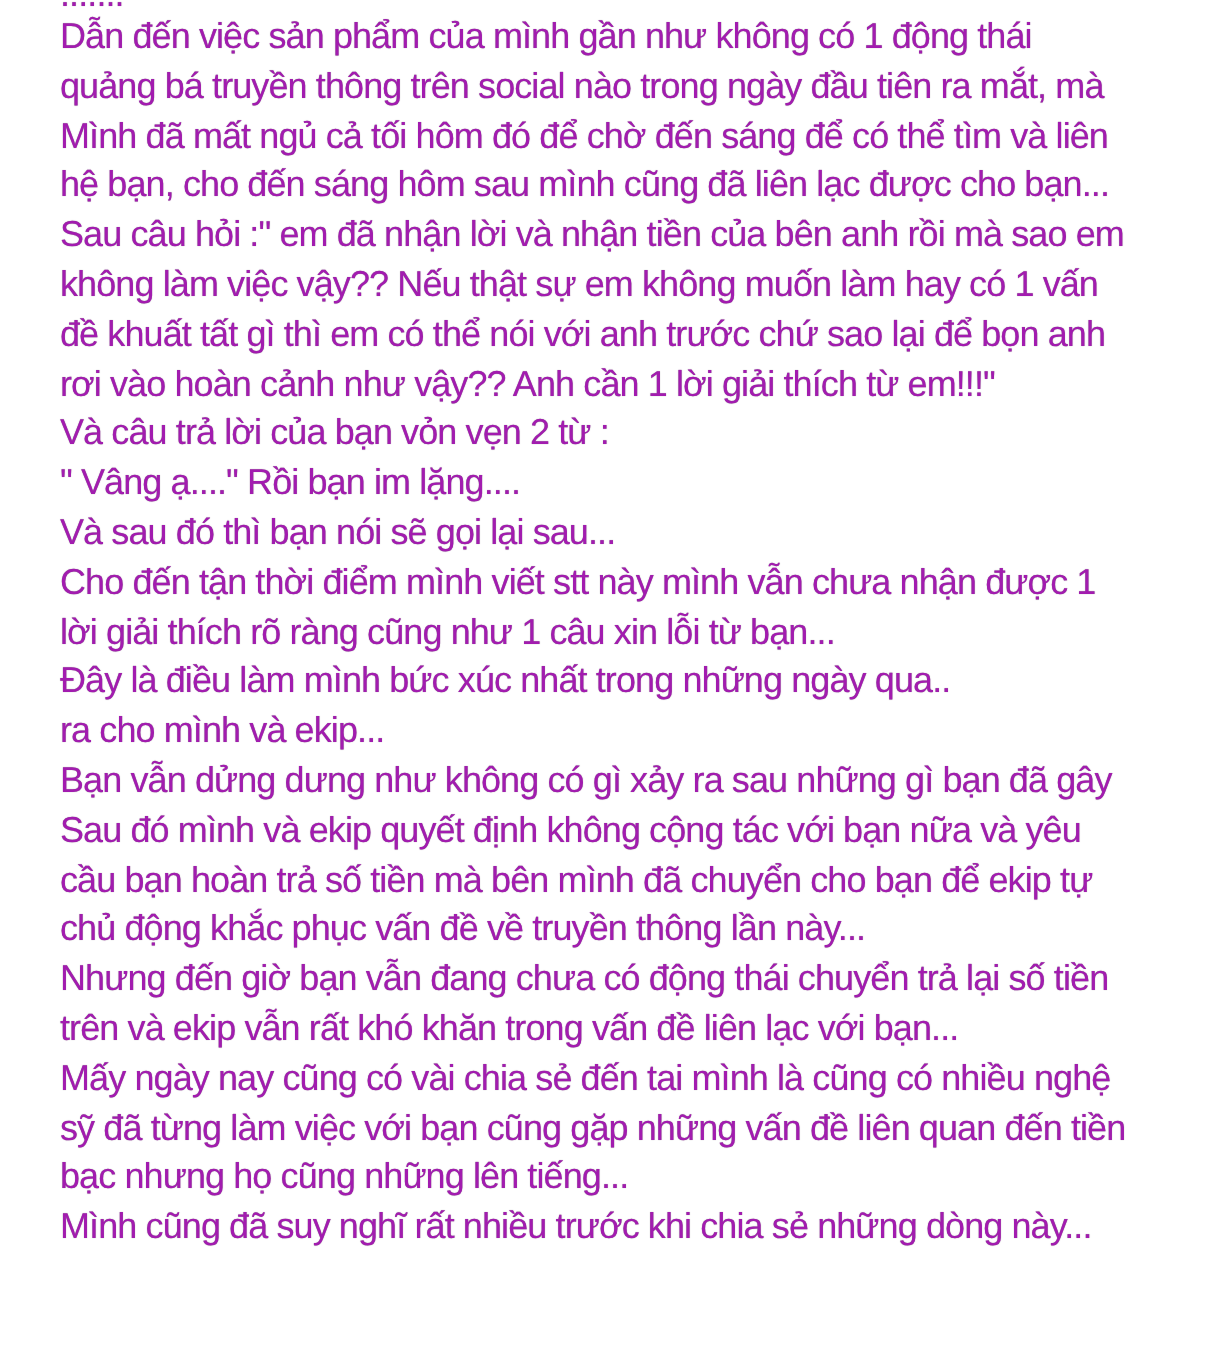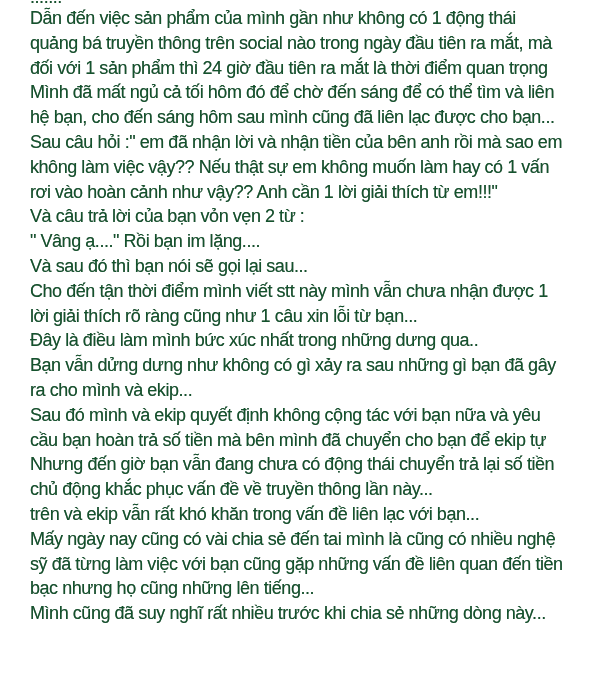--- a/index.html
+++ b/index.html
@@ -16,56 +16,56 @@
     left: 30px;
     top: 6px;
     width: 577px;
   }
   .line {
     font-size: 18px;
     line-height: 24.8px;
     height: 24.8px;
     letter-spacing: -0.45px;
     white-space: nowrap;
-    color: #14532d;
+    color: #a21caf;
     text-shadow: 0 0 0.45px rgba(61,61,61,0.6);
   }
   .partial-top {
     position: absolute;
     left: 30px;
     top: -15px;
   }
   .partial-bottom {  }
 </style>
 </head>
 <body>
 
 <div class="line partial-top">.......</div>
 
 <div class="post-text">
   <div>
       <div class="line">Dẫn đến việc sản phẩm của mình gần như không có 1 động thái</div>
       <div class="line">quảng bá truyền thông trên social nào trong ngày đầu tiên ra mắt, mà</div>
-      <div class="line">đối với 1 sản phẩm thì 24 giờ đầu tiên ra mắt là thời điểm quan trọng</div>
       <div class="line">Mình đã mất ngủ cả tối hôm đó để chờ đến sáng để có thể tìm và liên</div>
       <div class="line">hệ bạn, cho đến sáng hôm sau mình cũng đã liên lạc được cho bạn...</div>
       <div class="line">Sau câu hỏi :" em đã nhận lời và nhận tiền của bên anh rồi mà sao em</div>
       <div class="line">không làm việc vậy?? Nếu thật sự em không muốn làm hay có 1 vấn</div>
+      <div class="line">đề khuất tất gì thì em có thể nói với anh trước chứ sao lại để bọn anh</div>
       <div class="line">rơi vào hoàn cảnh như vậy?? Anh cần 1 lời giải thích từ em!!!"</div>
       <div class="line">Và câu trả lời của bạn vỏn vẹn 2 từ :</div>
       <div class="line">" Vâng ạ...." Rồi bạn im lặng....</div>
       <div class="line">Và sau đó thì bạn nói sẽ gọi lại sau...</div>
       <div class="line">Cho đến tận thời điểm mình viết stt này mình vẫn chưa nhận được 1</div>
       <div class="line">lời giải thích rõ ràng cũng như 1 câu xin lỗi từ bạn...</div>
-      <div class="line">Đây là điều làm mình bức xúc nhất trong những dưng qua..</div>
+      <div class="line">Đây là điều làm mình bức xúc nhất trong những ngày qua..</div>
+      <div class="line">ra cho mình và ekip...</div>
       <div class="line">Bạn vẫn dửng dưng như không có gì xảy ra sau những gì bạn đã gây</div>
-      <div class="line">ra cho mình và ekip...</div>
       <div class="line">Sau đó mình và ekip quyết định không cộng tác với bạn nữa và yêu</div>
       <div class="line">cầu bạn hoàn trả số tiền mà bên mình đã chuyển cho bạn để ekip tự</div>
+      <div class="line">chủ động khắc phục vấn đề về truyền thông lần này...</div>
       <div class="line">Nhưng đến giờ bạn vẫn đang chưa có động thái chuyển trả lại số tiền</div>
-      <div class="line">chủ động khắc phục vấn đề về truyền thông lần này...</div>
       <div class="line">trên và ekip vẫn rất khó khăn trong vấn đề liên lạc với bạn...</div>
       <div class="line">Mấy ngày nay cũng có vài chia sẻ đến tai mình là cũng có nhiều nghệ</div>
       <div class="line">sỹ đã từng làm việc với bạn cũng gặp những vấn đề liên quan đến tiền</div>
       <div class="line">bạc nhưng họ cũng những lên tiếng...</div>
     </div>
   <div class="line partial-bottom">Mình cũng đã suy nghĩ rất nhiều trước khi chia sẻ những dòng này...</div>
 </div>
 
 </body></html>

